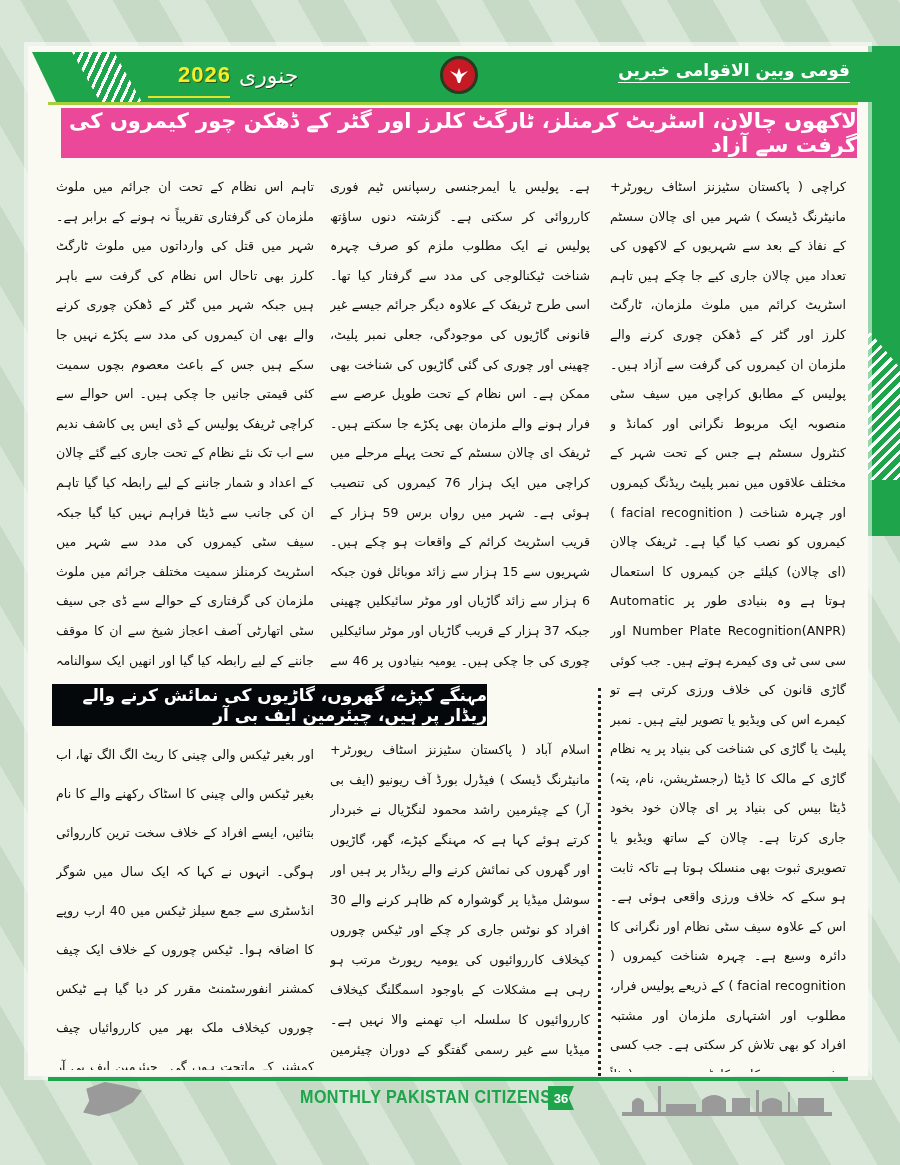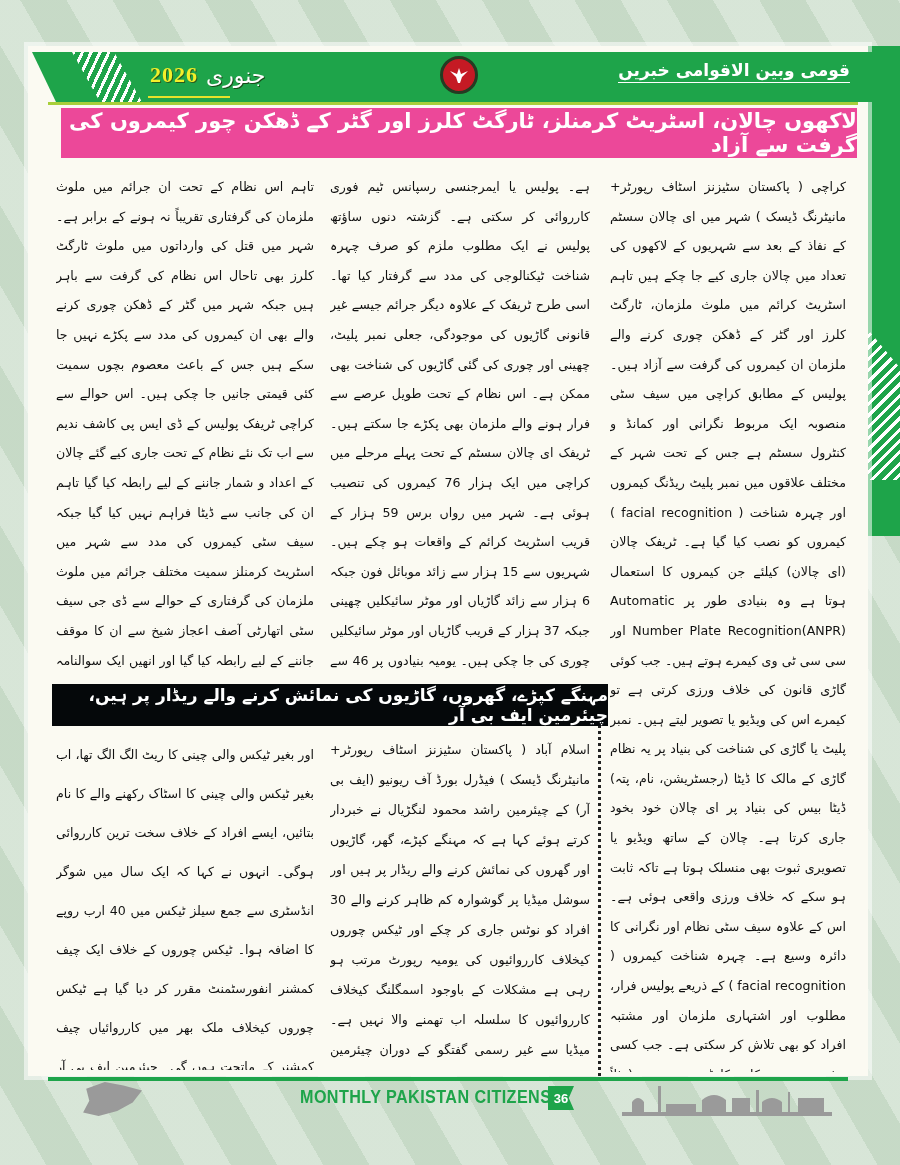--- a/index.html
+++ b/index.html
@@ -43,23 +43,24 @@
     position: absolute; left: 48px; top: 102px; width: 810px; height: 3px; background: #a8cf3a;
   }
   .header-yellow {
     position: absolute; left: 148px; top: 96px; width: 82px; height: 2px; background: #e6e22a;
   }
   .date-block {
     position: absolute; left: 150px; top: 58px; height: 34px; display: flex; align-items: center; gap: 8px;
     direction: ltr;
   }
   .year {
-    font-family: Liberation Serif, serif; font-weight: bold; font-size: 22px;
+    font-family: Liberation Sans, sans-serif; font-weight: bold; font-size: 22px;
     color: #f3ef2a; letter-spacing: 1px;
     text-shadow: 1px 1px 0 #2a5a1c;
+    margin-left: 28px;
   }
   .month {
     font-family: "DejaVu Sans", sans-serif; font-weight: normal; font-size: 22px; color: #ffffff;
     text-shadow: 1px 1px 0 #1a4a1a;
   }
   .logo {
     position: absolute; left: 440px; top: 56px; width: 38px; height: 38px; border-radius: 50%;
     background: #c51a24; border: 3px solid #253c22;
     display: flex; align-items: center; justify-content: center;
   }
@@ -87,21 +88,21 @@
   .col1 { left: 610px; top: 172px; width: 236px; height: 900px; overflow: hidden; }
   .col2 { left: 330px; top: 172px; width: 260px; height: 510px; overflow: hidden; }
   .col3 { left: 56px;  top: 172px; width: 258px; height: 510px; overflow: hidden; }
   .col4 { left: 330px; top: 735px; width: 260px; height: 335px; overflow: hidden; line-height: 30px; }
   .col5 { left: 56px;  top: 735px; width: 258px; height: 335px; overflow: hidden; line-height: 39px; }
   .dotted-sep {
     position: absolute; left: 598px; top: 688px; width: 0; height: 388px;
     border-left: 3px dotted #222;
   }
   .sub-headline {
-    position: absolute; left: 52px; top: 684px; width: 556px; height: 42px;
+    position: absolute; left: 52px; top: 684px; width: 435px; height: 42px;
     background: #05080a; color: #ffffff; font-size: 17px; font-weight: bold;
     display: flex; align-items: center; justify-content: center; direction: rtl;
     font-family: "DejaVu Sans", sans-serif;
   }
   
   .footer-line {
     position: absolute; left: 48px; top: 1077px; width: 800px; height: 4px; background: #1ea44a;
   }
   .footer-title {
     position: absolute; left: 300px; top: 1086px; color: #1ea44a; font-weight: bold;

